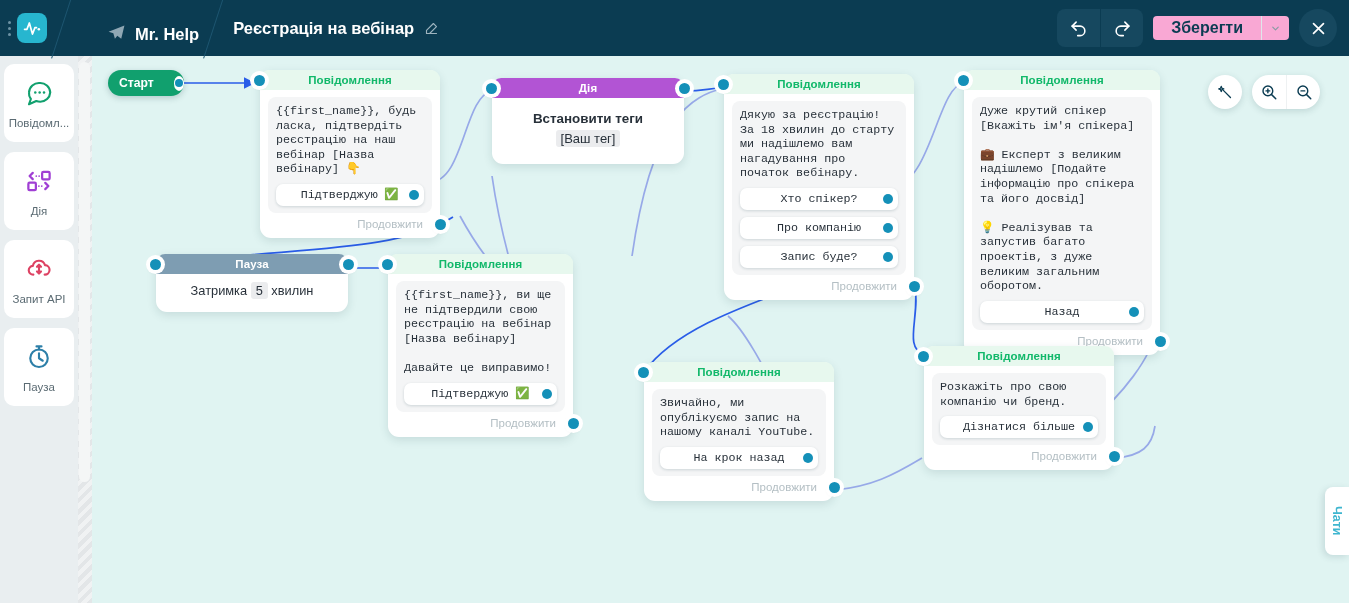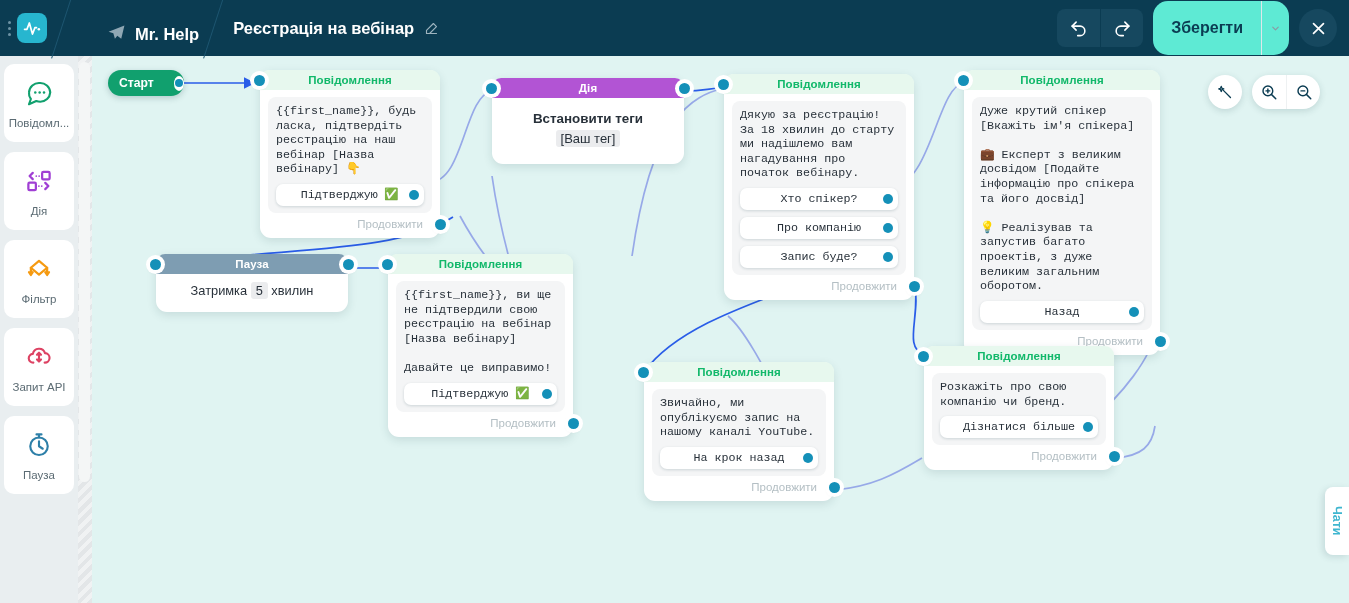--- a/index.html
+++ b/index.html
@@ -37,21 +37,21 @@
   }
   .pencil { opacity:.75; cursor:pointer; display:flex; }
   .hdr-right { margin-left:auto; display:flex; align-items:center; gap:10px; padding-right:12px; }
   .undo-group {
     display:flex; background:#16485f; border-radius:8px; overflow:hidden; height:38px;
   }
   .undo-group > div {
     width:43px; display:flex; align-items:center; justify-content:center; cursor:pointer;
   }
   .undo-group > div + div { border-left:1px solid #0b3c52; }
-  .save-group { display:flex; height:54px; background:#5eead4; border-radius:15px; overflow:hidden; }
+  .save-group { display:flex; height:24px; background:#f9a8d4; border-radius:4px; overflow:hidden; }
   .save-btn {
     padding:0 18px; display:flex; align-items:center; color:#0b3c52;
     font-size:16px; font-weight:700; cursor:pointer;
   }
   .save-caret { width:28px; display:flex; align-items:center; justify-content:center;
     border-left:1px solid #dfe7ea; cursor:pointer; }
   .close-btn {
     width:38px; height:38px; border-radius:50%; background:#16485f;
     display:flex; align-items:center; justify-content:center; cursor:pointer;
   }
@@ -270,30 +270,20 @@
         <rect x="14.5" y="4.7" width="6" height="6" rx="1"></rect>
         <rect x="3.5" y="13.3" width="6" height="6" rx="1"></rect>
         <circle cx="11.9" cy="16" r=".7" fill="#a03fd4" stroke="none"></circle>
         <circle cx="14.2" cy="16" r=".7" fill="#a03fd4" stroke="none"></circle>
         <path d="M17 13.5 19.5 16 17 18.5"></path>
       </svg>
     </span>
     <span class="lbl">Дія</span>
   </div>
 
-  <div class="side-item">
-    <span>
-      <svg width="30" height="30" viewBox="0 0 24 24" fill="none" stroke="#f59a11" stroke-width="1.8" stroke-linecap="round" stroke-linejoin="round">
-        <path d="M12 5.5 18.5 11 12 16.5 5.5 11z"></path>
-        <path d="M5.5 11v5M18.5 11v5"></path>
-        <path d="M4 14.5 5.5 16.8 7 14.5M17 14.5l1.5 2.3 1.5-2.3"></path>
-      </svg>
-    </span>
-    <span class="lbl">Фільтр</span>
-  </div>
 
   <div class="side-item">
     <span>
       <svg width="30" height="30" viewBox="0 0 24 24" fill="none" stroke="#dd4263" stroke-width="1.7" stroke-linecap="round" stroke-linejoin="round">
         <path d="M7.5 16.5a3.5 3.5 0 0 1-.4-7 5 5 0 0 1 9.7-.6 3.6 3.6 0 0 1-.3 7.6"></path>
         <path d="M12 8.8v6.6M10.4 10.2 12 8.6l1.6 1.6M10.4 14 12 15.6 13.6 14"></path>
       </svg>
     </span>
     <span class="lbl">Запит API</span>
   </div>
@@ -449,21 +439,21 @@
     <div class="port haloed" style="right:-6px; bottom:8px;"></div>
   </div>
 
   <div class="node" style="left:872px; top:14px; width:196px;">
     <div class="port haloed" style="left:-6px; top:5px;"></div>
     <div class="nhead msg">Повідомлення</div>
     <div class="nbody">
       <div class="msgbox">
         <div class="mtext">Дуже крутий спікер [Вкажіть ім'я спікера]
 
-💼 Експерт з великим досвідом [Подайте інформацію про спікера та його досвід]
+💼 Експерт з великим надішлемо [Подайте інформацію про спікера та його досвід]
 
 💡 Реалізував та запустив багато проектів, з дуже великим загальним оборотом.</div>
         <div class="qbtn">
           <span>Назад</span>
           <span class="pin"></span>
         </div>
       </div>
       <div class="cont">Продовжити</div>
     </div>
     <div class="port haloed" style="right:-6px; bottom:8px;"></div>

